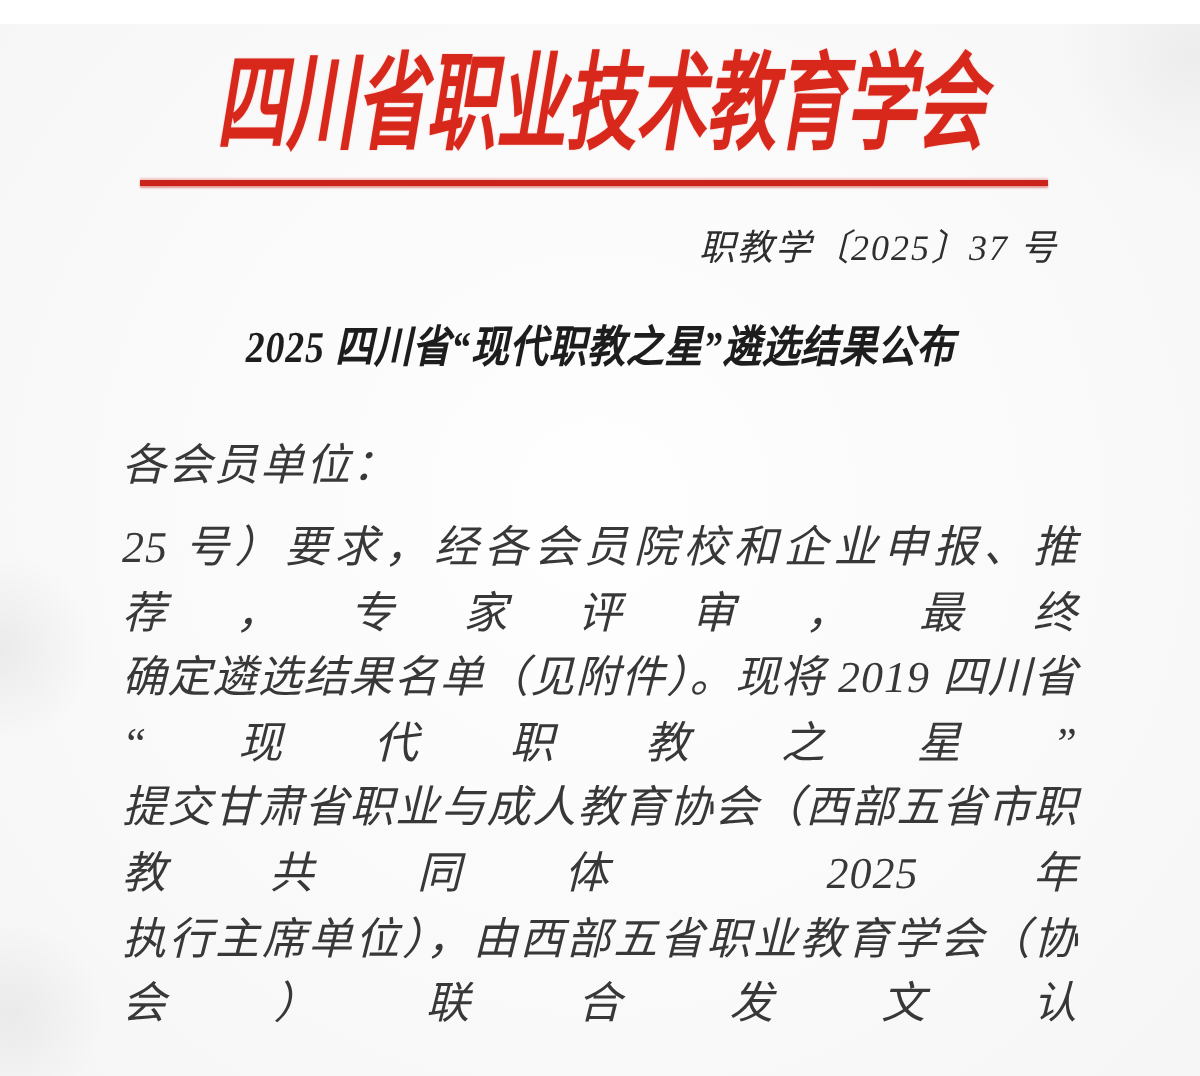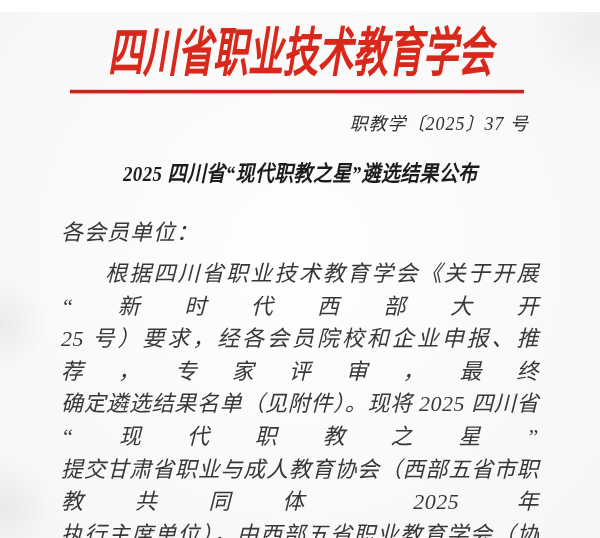--- a/index.html
+++ b/index.html
@@ -121,21 +121,20 @@
 
   <div class="doc-number">职教学〔2025〕37 号</div>
 
   <div class="notice-title">
     <span class="title-text">2025 四川省“现代职教之星”遴选结果公布</span>
   </div>
 
   <div class="body-block">
     <div class="salutation">各会员单位：</div>
     <div class="paragraph" id="paragraph">
-        <div class="line indent">根据四川省职业技术教育学会《关于开展“新时代西部大开</div>
         <div class="line">25 号）要求，经各会员院校和企业申报、推荐，专家评审，最终</div>
-        <div class="line">确定遴选结果名单（见附件）。现将 2025 四川省“现代职教之星”</div>
+        <div class="line">确定遴选结果名单（见附件）。现将 2019 四川省“现代职教之星”</div>
         <div class="line">提交甘肃省职业与成人教育协会（西部五省市职教共同体 2025 年</div>
         <div class="line">执行主席单位），由西部五省职业教育学会（协会）联合发文认</div>
       </div>
   </div>
 
 </div>
 
 </body></html>

